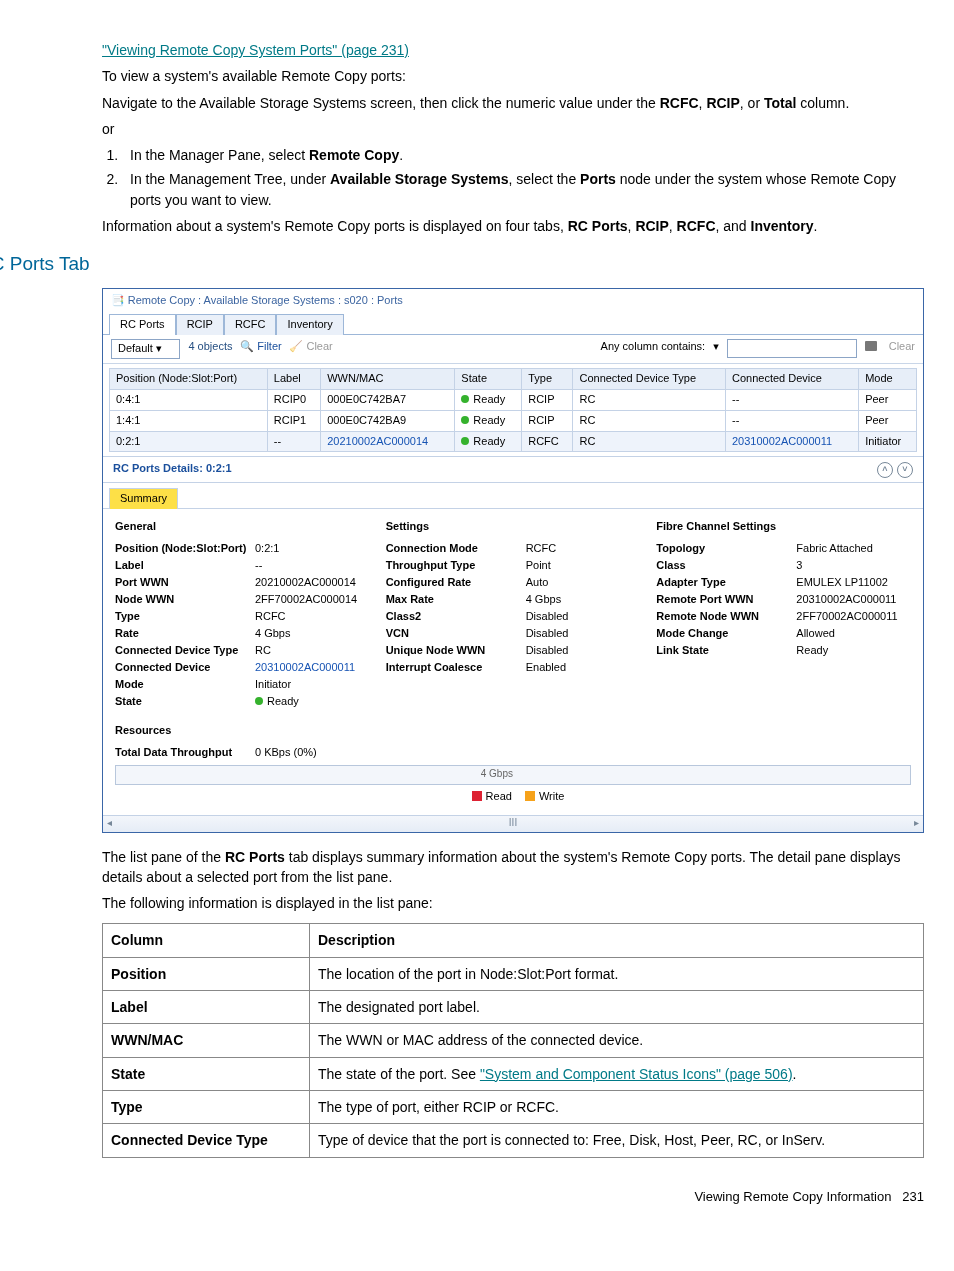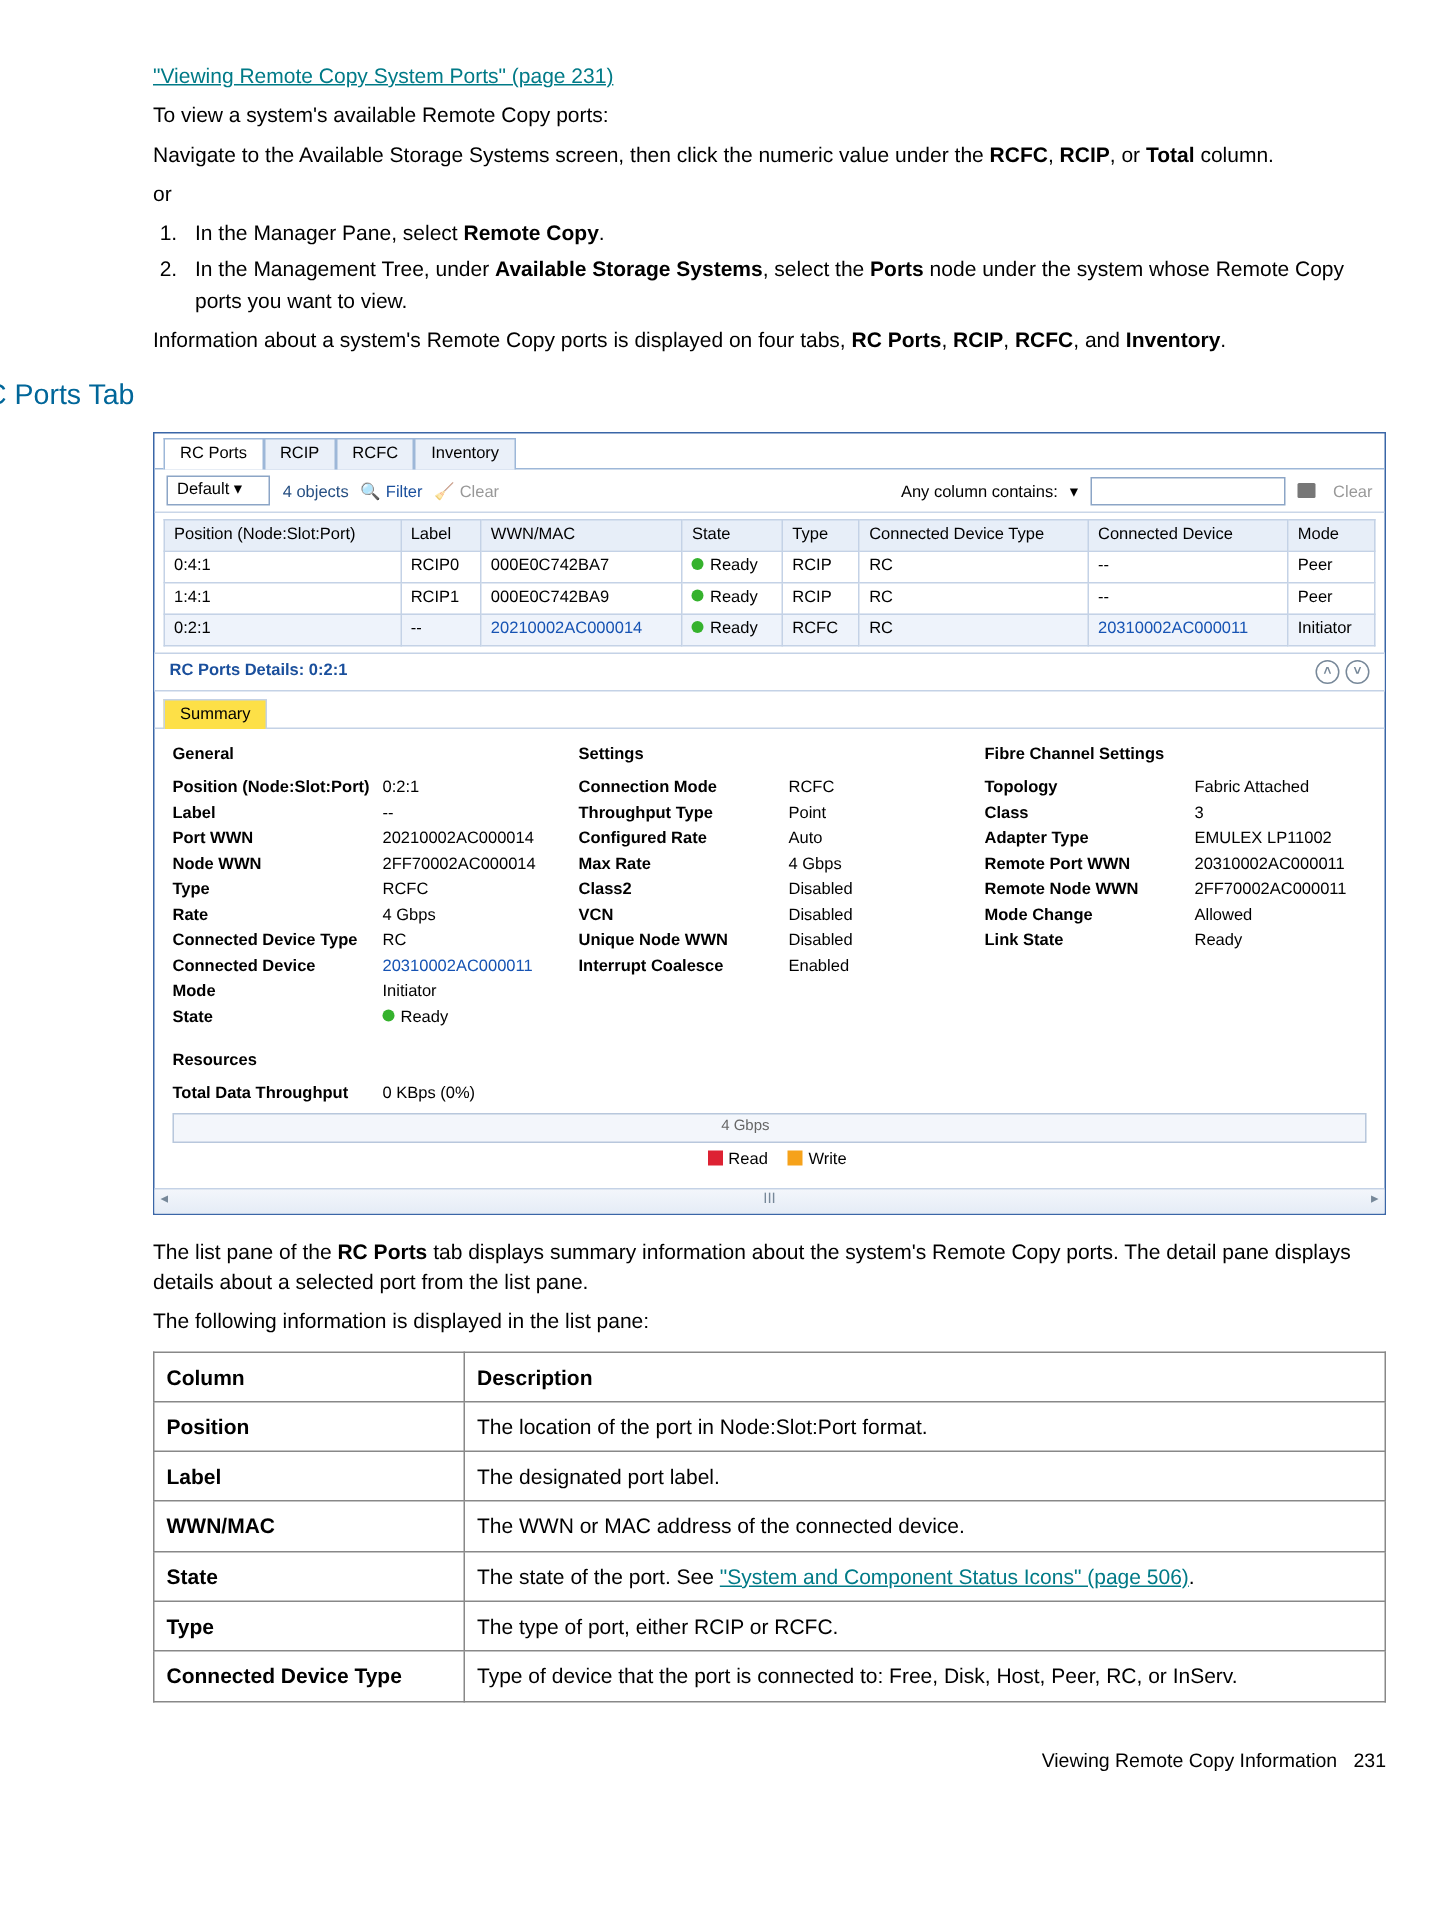--- a/index.html
+++ b/index.html
@@ -61,21 +61,21 @@
     font-size: 11px;
     position: relative;
     top: 1px;
   }
   .shot .tab.active {
     background: #fff;
     font-weight: normal;
   }
   .toolbar {
     display: flex;
-    align-items: flex-end;
+    align-items: flex-start;
     padding: 4px 8px;
     gap: 8px;
     border-bottom: 1px solid #c9d6e8;
   }
   .toolbar .select {
     border: 1px solid #8ca5c6;
     padding: 1px 18px 1px 6px;
     background: #fff;
     position: relative;
   }
@@ -98,21 +98,21 @@
   }
   .grid th {
     background: #e7eef8;
     font-weight: normal;
     color: #000;
   }
   .grid td.blue { color: #1653b3; }
   .grid tr.alt td { background: #eef3fb; }
   .dot-green { display:inline-block; width:8px; height:8px; background:#35b22d; border-radius:50%; margin-right:4px; position:relative; top:0;}
   .detailsbar {
-    display:flex; justify-content:space-between; align-items:center;
+    display:flex; justify-content:space-between; align-items:flex-start;
     padding: 4px 10px;
     border-top: 1px solid #c4d2e6;
     border-bottom: 1px solid #c4d2e6;
     background:#fff;
     font-weight:bold;
     color:#1a4f9c;
   }
   .circles span {
     display:inline-block; width:14px; height:14px; border:1px solid #789; border-radius:50%; margin-left:4px; line-height:12px; text-align:center; font-size:9px; color:#789;
   }
@@ -196,20 +196,21 @@
       <li><span>In the Management Tree, under </span><b>Available Storage Systems</b><span>, select the </span><b>Ports</b><span> node under the system whose Remote Copy ports you want to view.</span></li>
     </ol>
     <p>
       <span>Information about a system's Remote Copy ports is displayed on four tabs, </span><b>RC Ports</b><span>, </span><b>RCIP</b><span>, </span><b>RCFC</b><span>, and </span><b>Inventory</b><span>.</span>
     </p>
 
     <h2 class="h2">RC Ports Tab</h2>
 
     
     <div class="shot">
+      <div class="titlebar">📑 <span>Remote Copy : Available Storage Systems : s020 : Ports</span></div>
       <div class="tabs">
         <div class="tab active">RC Ports</div>
         <div class="tab">RCIP</div>
         <div class="tab">RCFC</div>
         <div class="tab">Inventory</div>
       </div>
       <div class="toolbar">
         <span class="select"><span>Default</span> ▾</span>
         <span class="small-txt">4 objects</span>
         <span class="link-blue">🔍 <span>Filter</span></span>

